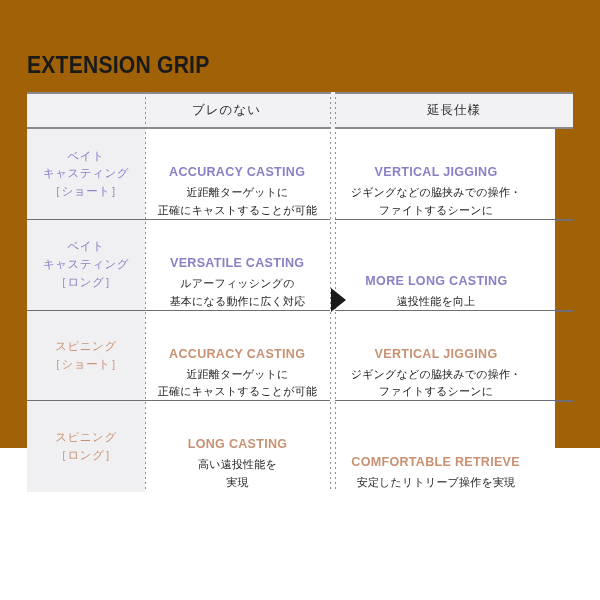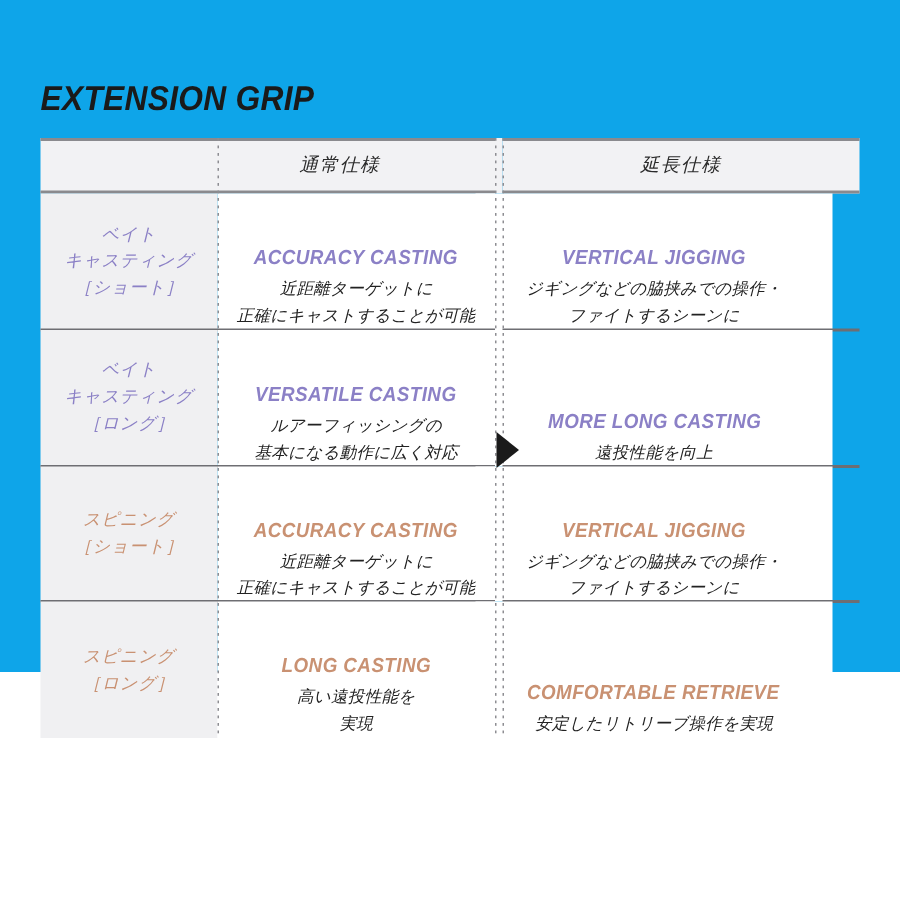--- a/index.html
+++ b/index.html
@@ -9,22 +9,21 @@
     height: 600px;
     background: #ffffff;
     font-family: "Liberation Sans", sans-serif;
     overflow: hidden;
   }
 
   .page {
     position: relative;
     width: 600px;
     height: 448px;
-    background: #0ea5e9;
-    font-style: italic;
+    background: #a16207;
   }
 
   
   .title {
     position: absolute;
     left: 27px;
     top: 52px;
     font-family: "Liberation Sans", sans-serif;
     font-size: 23px;
     font-weight: bold;
@@ -197,21 +196,21 @@
 <div class="page">
 
   <div class="title">EXTENSION GRIP</div>
 
   <div class="table-wrap">
     <div class="grid">
 
       <div class="header-row">
         <div class="gutter-head"></div>
         <div class="hdr-seg left">
-          <span class="hdr-text offset">通常仕様</span>
+          <span class="hdr-text offset">ブレのない</span>
         </div>
         <div class="hdr-seg right">
           <span class="hdr-text">延長仕様</span>
         </div>
       </div>
 
       <div class="body" id="tbody">
           <div class="row">
             <div class="label-cell">
               <span class="ln" style="color: rgb(139, 128, 198);">ベイト</span>

